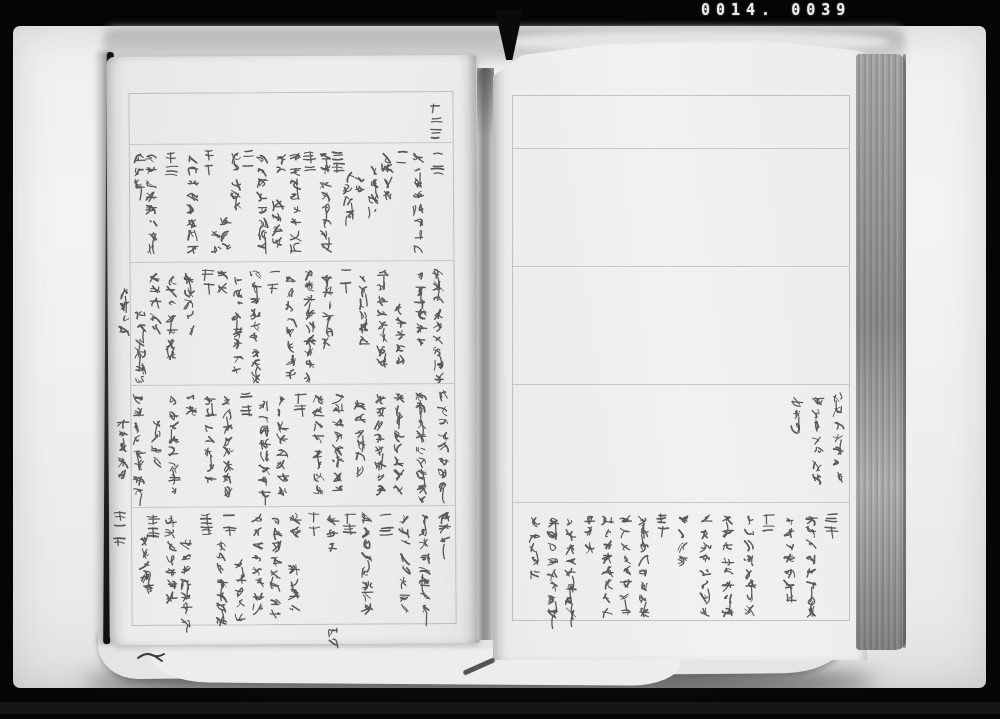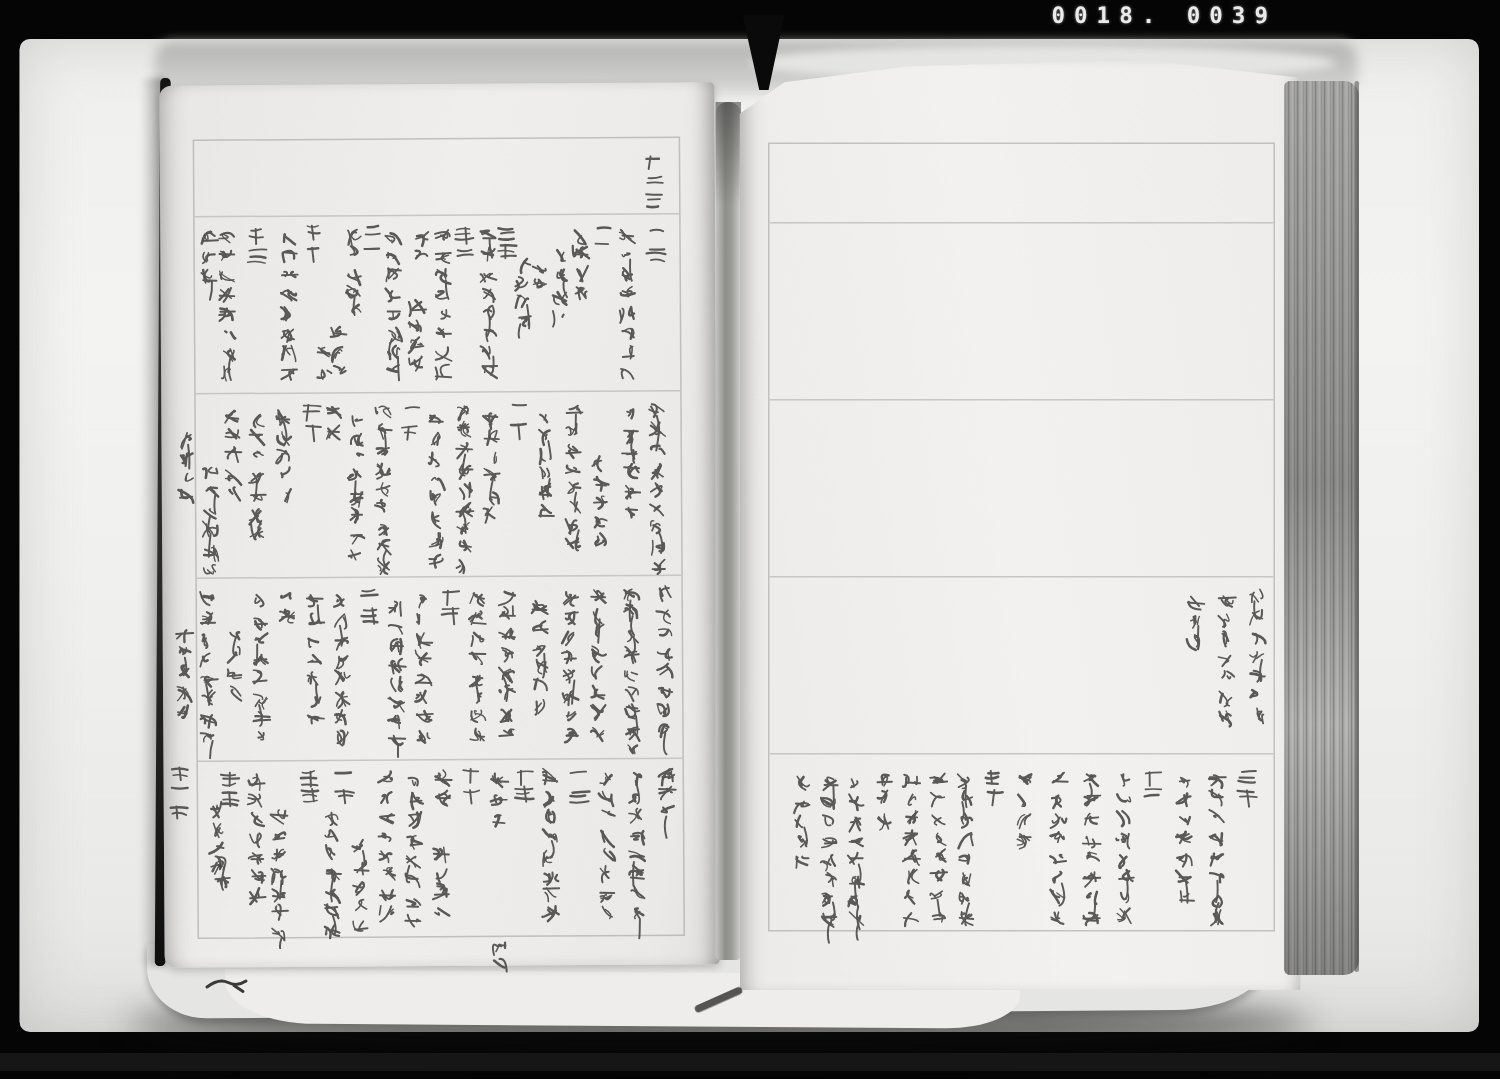--- a/index.html
+++ b/index.html
@@ -55,21 +55,21 @@
   .hw svg{display:block;}
   .stain{position:absolute;}
   .gstain{position:absolute;left:462px;top:664px;width:34px;height:5px;background:#2e2e2c;
           transform:rotate(-24deg);border-radius:3px;opacity:.8;filter:blur(.5px);}
 </style>
 </head>
 <body>
 
 <div class="stage" style="--bg: #050505; --paper: #eeedeb; --rule: #c6c6c2; --counter: #ebebeb;">
 
-  <div class="counter">0018. 0039</div>
+  <div class="counter">0014. 0039</div>
 
   <div class="surface"></div>
 
   <div class="topband"></div>
   <div class="topband2"></div>
 
   <div class="bookshadow"></div>
   <div class="curl1"></div>
   <div class="curl2"></div>
   <div class="curl3"></div>

